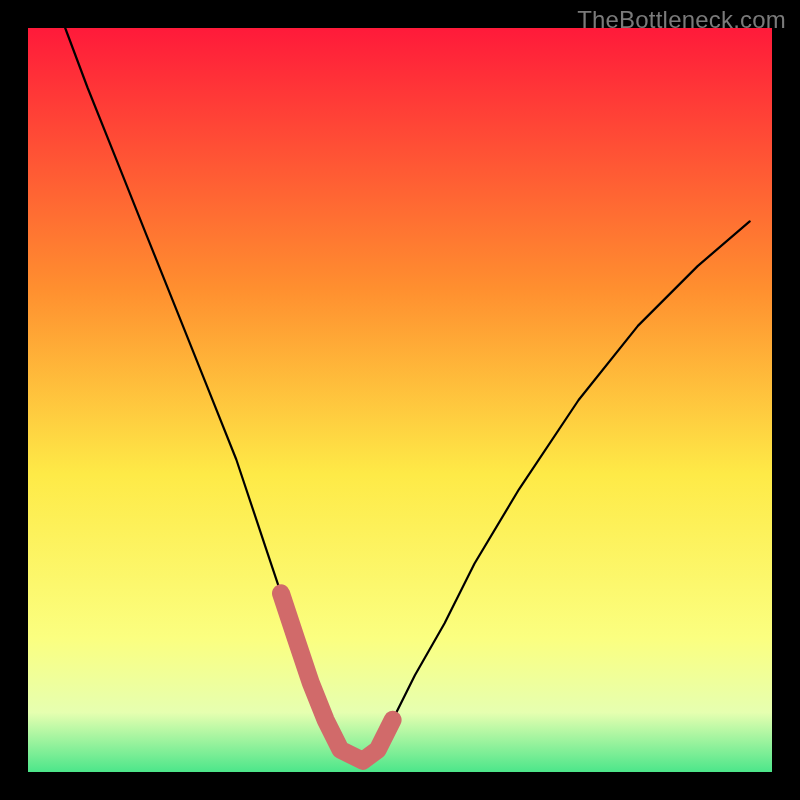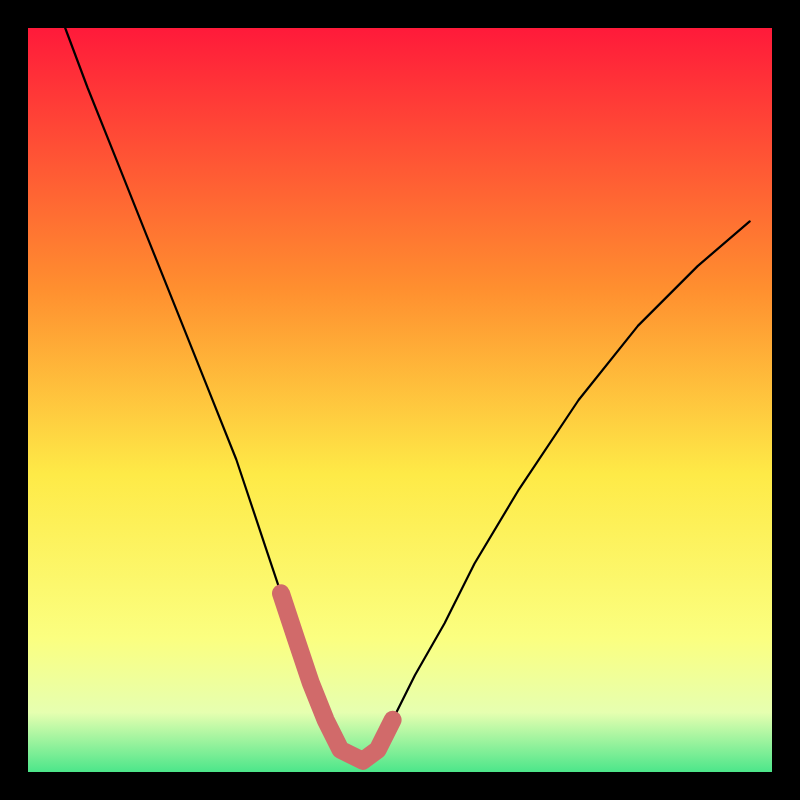--- a/index.html
+++ b/index.html
@@ -32,20 +32,21 @@
     position: absolute;
     left: 0;
     top: 0;
   }
 </style>
 </head>
 <body>
 
 <div id="stage">
 
+  <div id="watermark">TheBottleneck.com</div>
 
   <svg id="plot" width="800" height="800" viewBox="0 0 800 800">
     <defs>
       <linearGradient id="bg-grad" x1="0" y1="0" x2="0" y2="1">
 
       <stop offset="0%" stop-color="#ff1a3a"></stop>
           <stop offset="35%" stop-color="#ff8f2f"></stop>
           <stop offset="60%" stop-color="#feea47"></stop>
           <stop offset="82%" stop-color="#fbff80"></stop>
           <stop offset="92%" stop-color="#e6ffb0"></stop>

